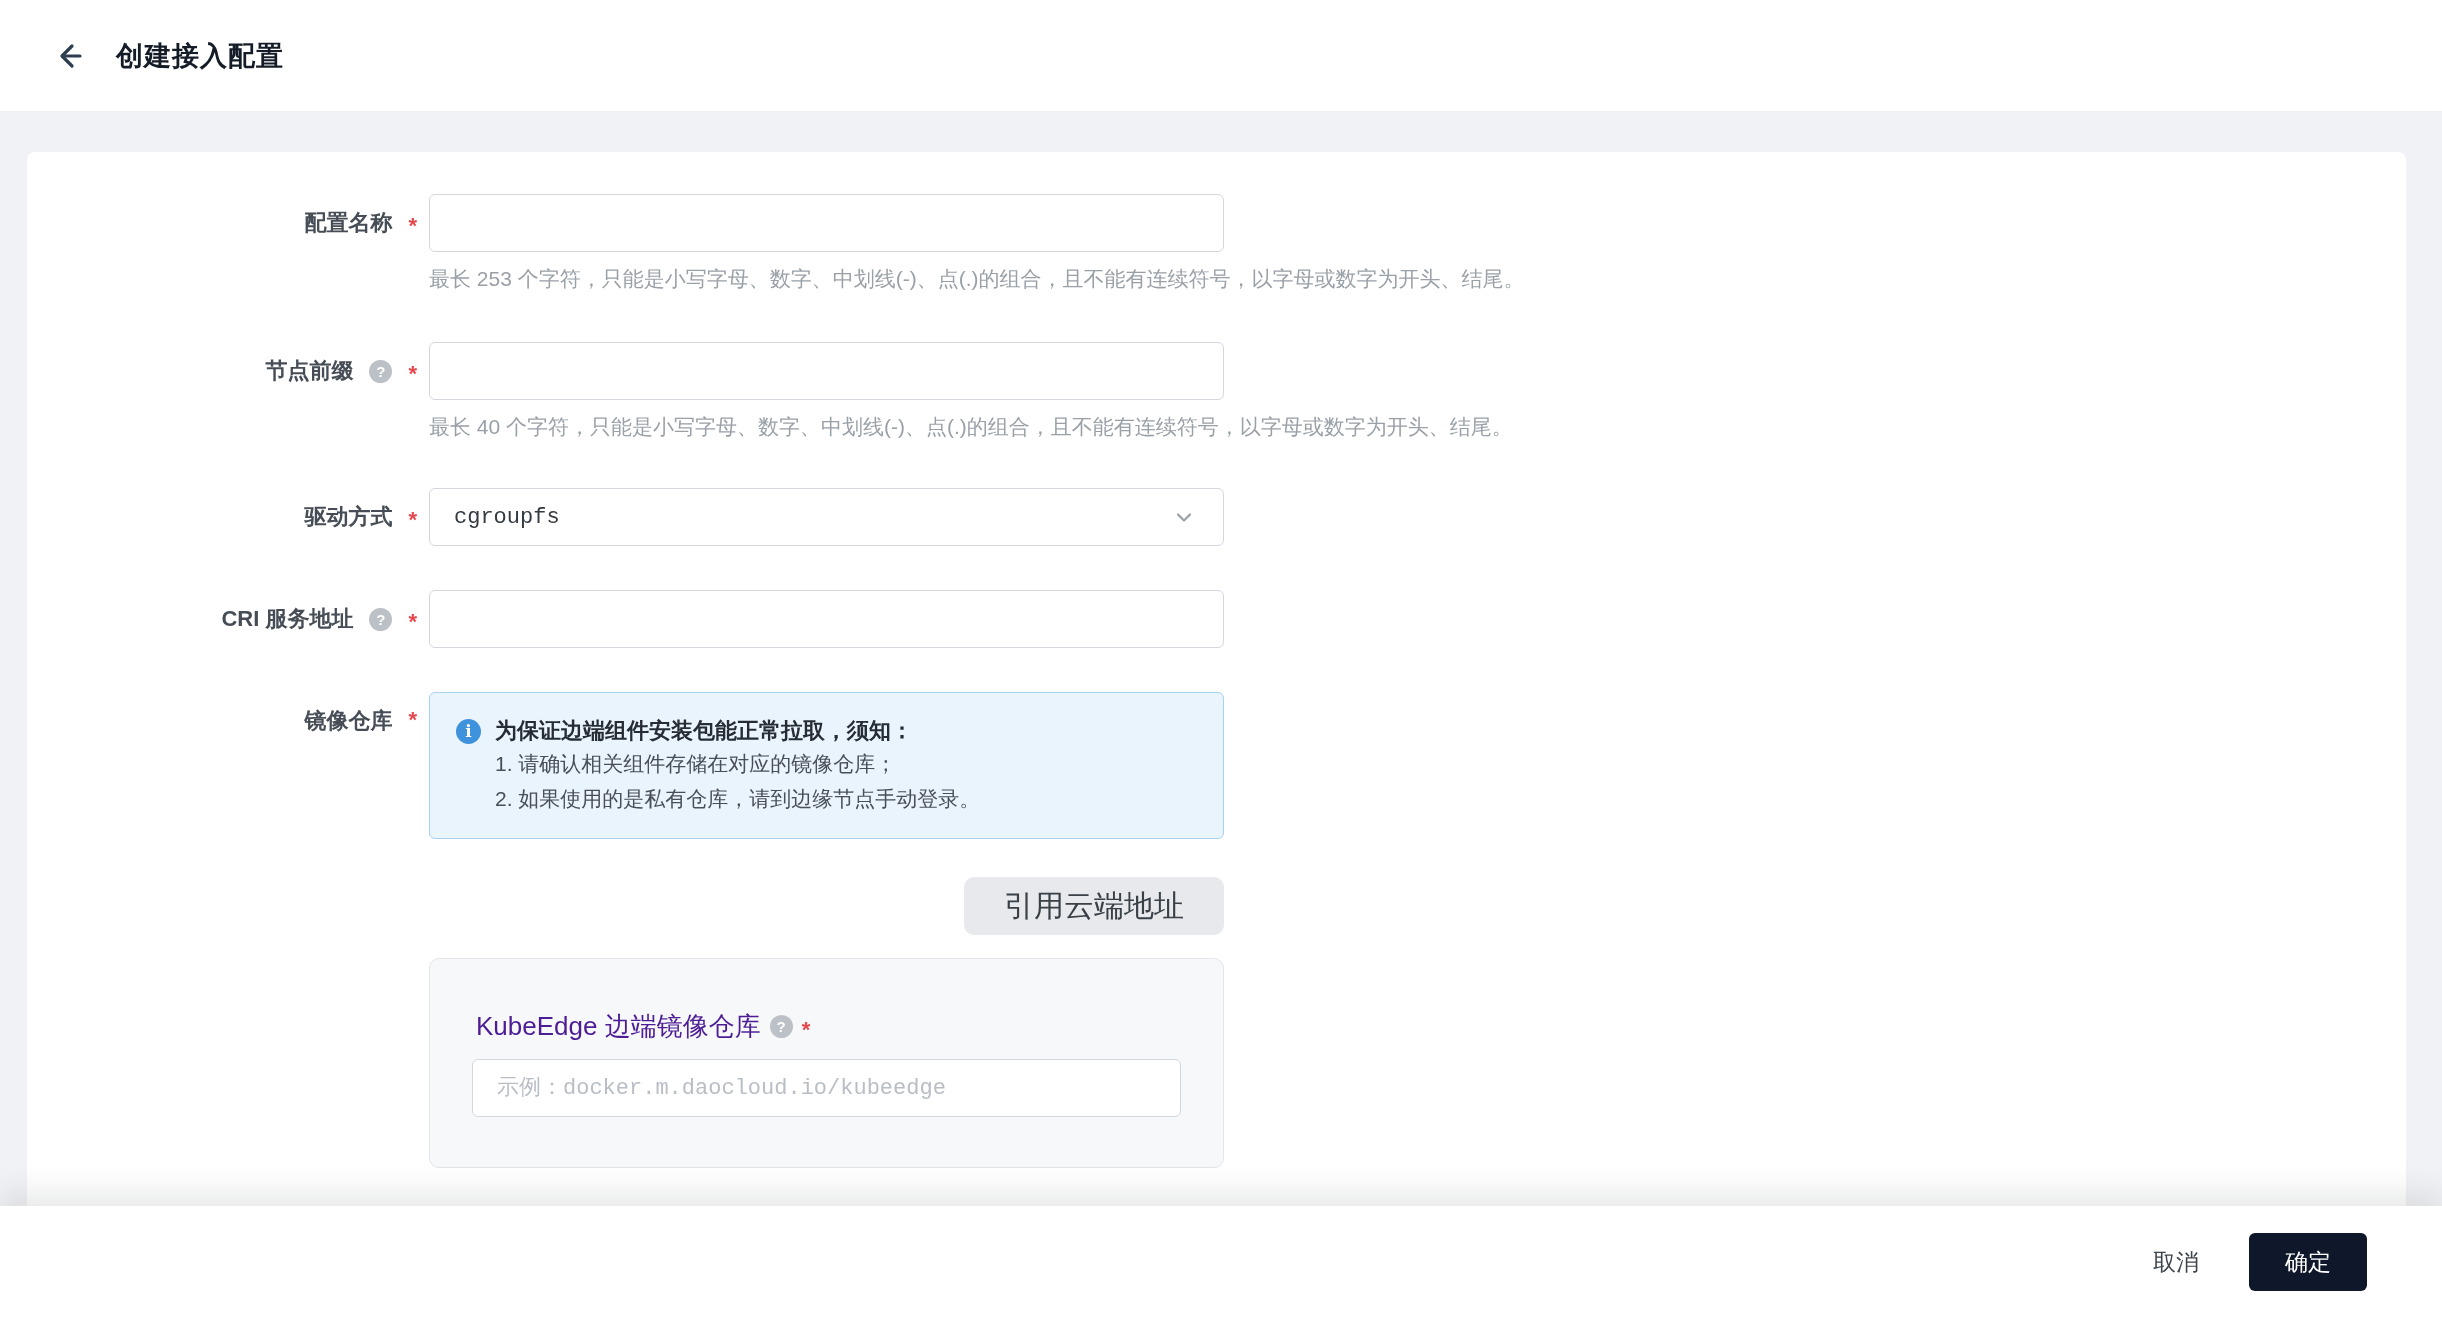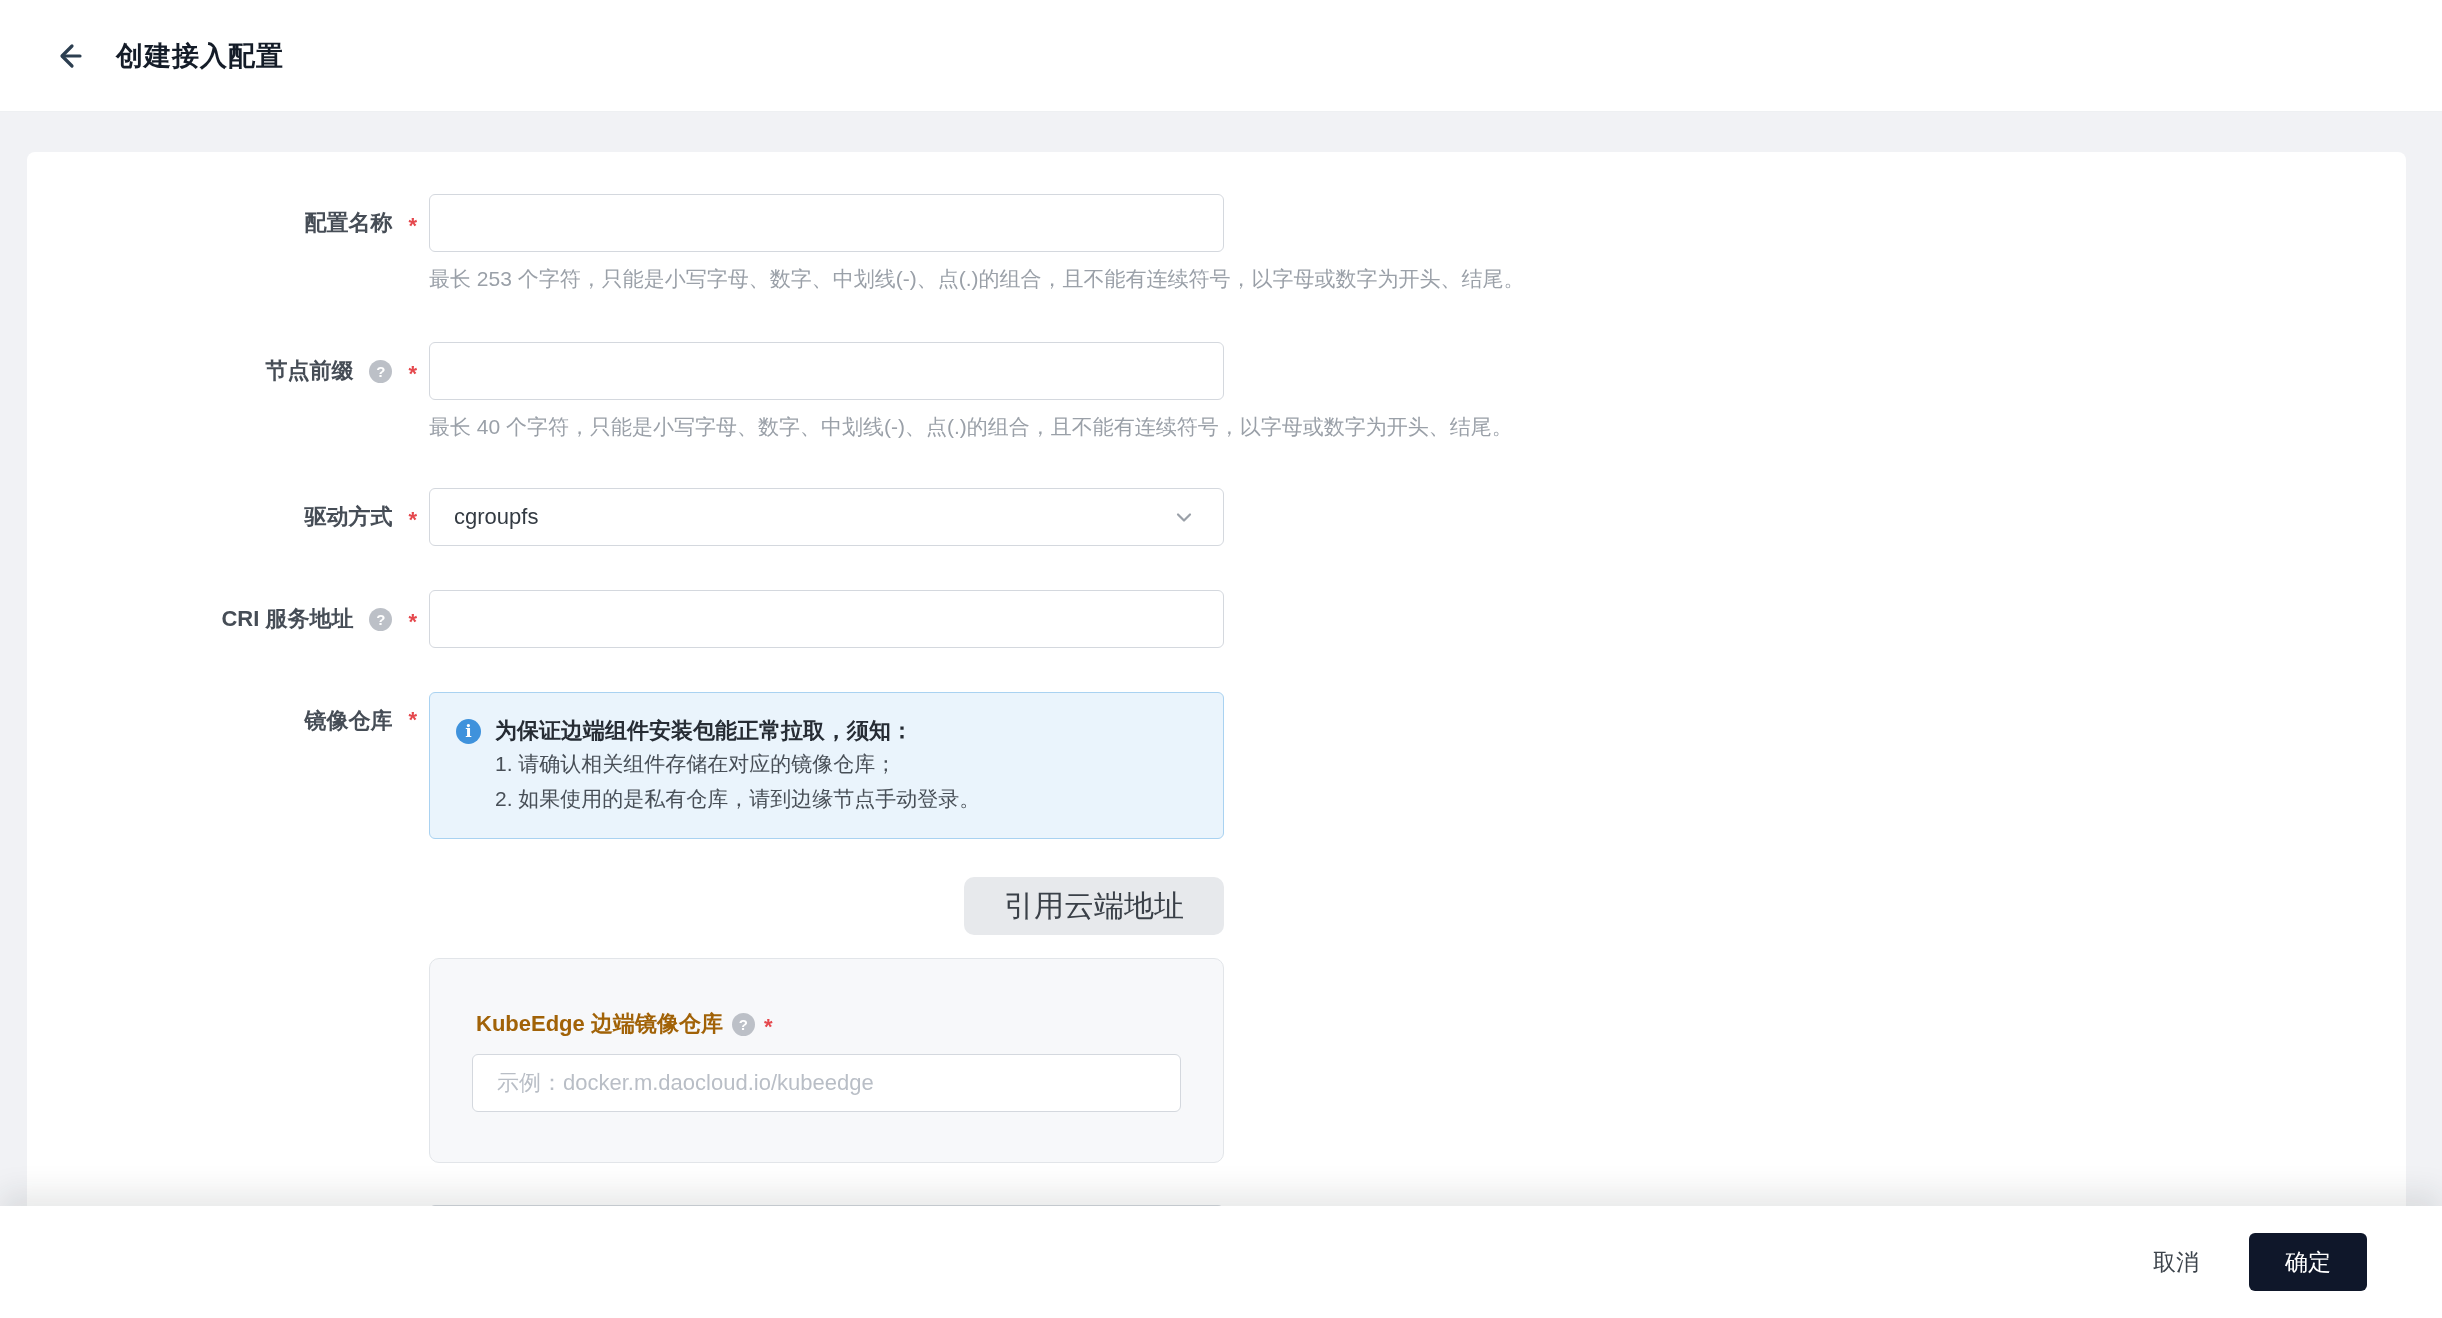--- a/index.html
+++ b/index.html
@@ -45,21 +45,21 @@
   .help-icon {
     width: 23px; height: 23px; border-radius: 50%; background: #bcc0c7;
     color: #ffffff; font-size: 15px; font-weight: 700; display: inline-flex;
     align-items: center; justify-content: center; cursor: pointer; flex: 0 0 auto;
   }
   .control { margin-left: 12px; width: 795px; }
 
   .text-input, .select-box, .textarea-input {
     width: 795px; height: 58px; border: 1px solid #d4d8de; border-radius: 6px;
     background: #fff; font-size: 22px; color: #333a42; padding: 0 24px;
-    font-family: Liberation Sans, sans-serif;
+    font-family: Liberation Mono, monospace;
     outline: none; display: block;
   }
   .text-input::placeholder { color: #b9bec6; }
 
   .select-box {
     display: flex; align-items: center; justify-content: space-between;
     cursor: pointer; user-select: none;
   }
   .select-value { font-size: 22px; color: #333a42; }
   .chevron { flex: 0 0 auto; margin-right: 4px; display: flex; align-items: center; }
@@ -97,21 +97,21 @@
   .ref-btn {
     height: 58px; padding: 0 40px; background: #e7e9ec; border: none; border-radius: 10px;
     font-size: 30px; color: #3a4048; cursor: pointer;
     font-family: "Liberation Sans", "DejaVu Sans", sans-serif;
   }
   .inner-card {
     width: 795px; background: #f7f8fa; border: 1px solid #e2e5e9; border-radius: 10px;
     padding: 50px 42px 50px 42px;
   }
   .inner-label-row { display: flex; align-items: center; gap: 9px; padding-left: 4px; }
-  .inner-label { font-size: 22px; font-weight: 700; color: #a16207; }
+  .inner-label { font-size: 26px; font-weight: 400; color: #4c1d95; }
   .inner-card .text-input { width: 100%; margin-top: 15px; }
 
   .textarea-input { height: 150px; padding-top: 14px; resize: none; }
 
   
   .footer {
     position: absolute; left: 0; right: 0; bottom: 0; height: 112px; background: #ffffff;
     box-shadow: 0 -14px 28px rgba(31, 35, 41, 0.10);
     display: flex; align-items: center; justify-content: flex-end;
     padding-right: 75px; z-index: 10;

